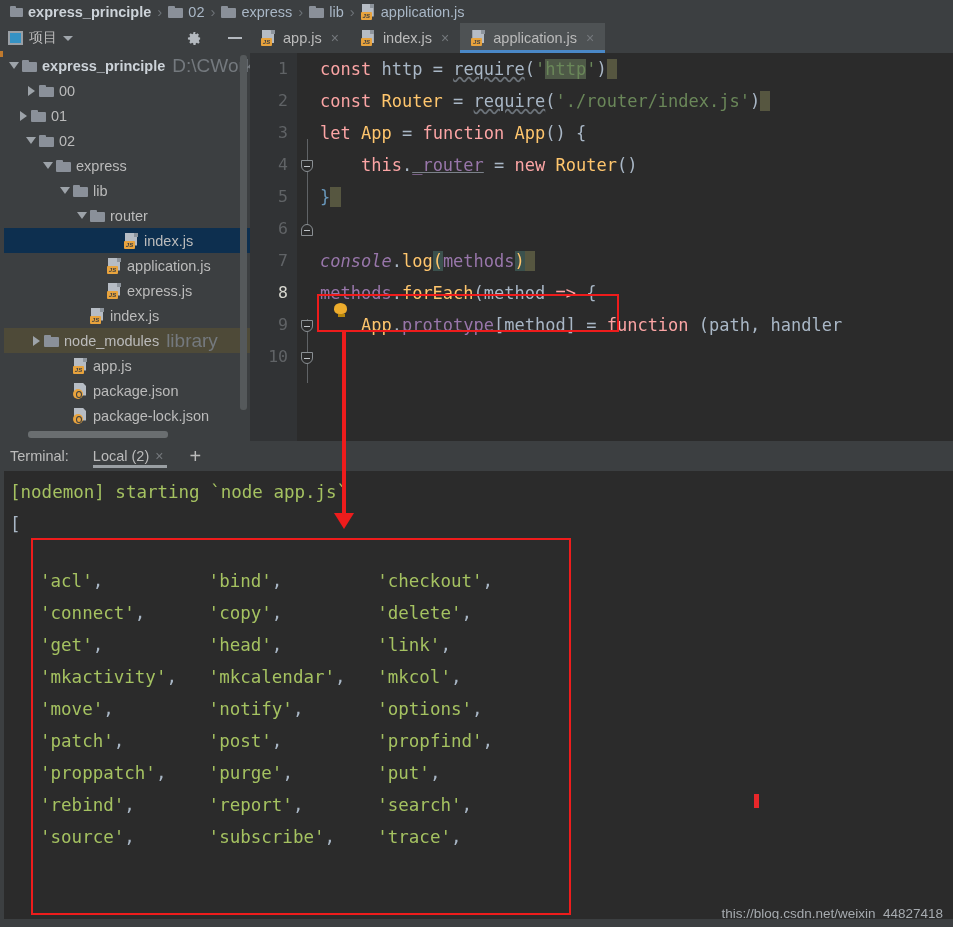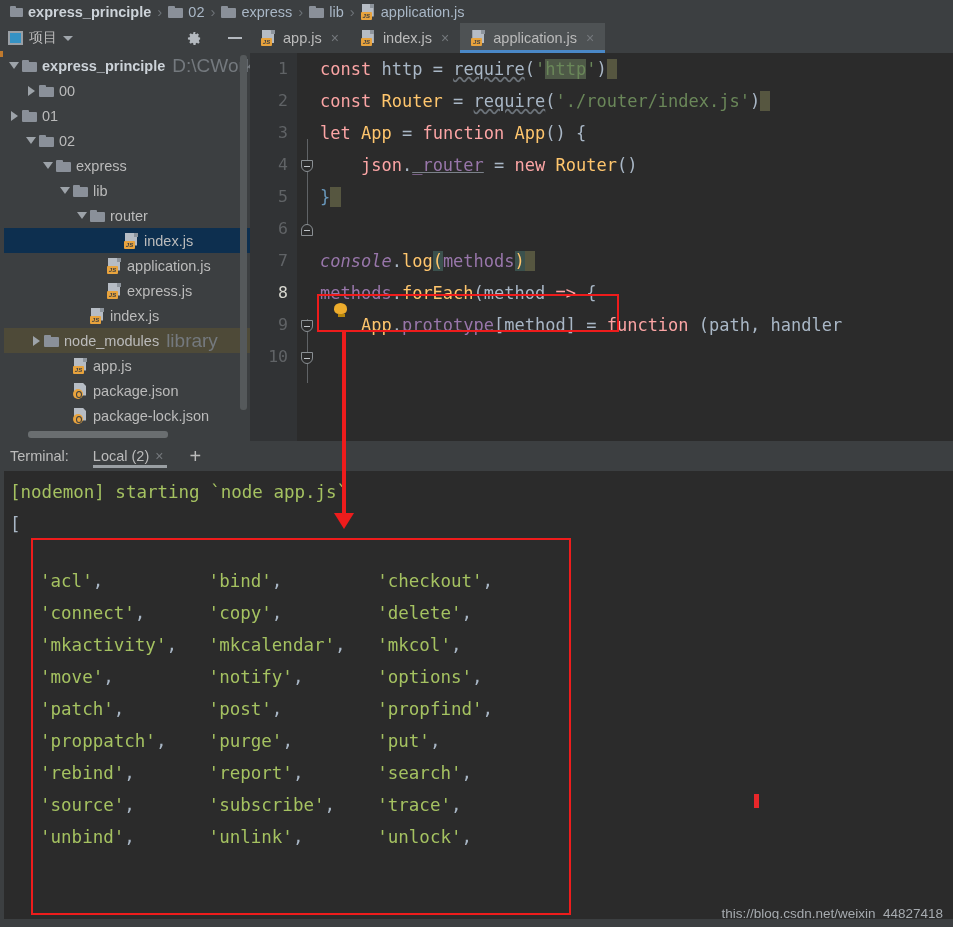--- a/index.html
+++ b/index.html
@@ -227,21 +227,21 @@
             <span class="lbl">express_principle</span>
             <span class="sub">D:\CWork</span>
           </div>
           <div class="trow" style="padding-left: 23px;">
             <span class="tw">
               <i class="tri-r"></i>
             </span>
             <span class="ic-folder"></span>
             <span class="lbl">00</span>
           </div>
-          <div class="trow" style="padding-left: 6px; align-items: center;">
+          <div class="trow" style="padding-left: 15px; align-items: center;">
             <span class="tw">
               <i class="tri-r"></i>
             </span>
             <span class="ic-folder"></span>
             <span class="lbl">01</span>
           </div>
           <div class="trow" style="padding-left: 23px;">
             <span class="tw">
               <i class="tri-d"></i>
             </span>
@@ -400,21 +400,21 @@
 
       <div class="lightbulb" style="left:84px; top:250px;">
         <div class="lb-dot"></div>
           <div class="lb-base"></div>
       </div>
 
       <div class="code">
         <div class="cline"><span class="kw">const</span> <span class="id">http</span> <span class="punc">=</span> <span class="sq id">require</span><span class="punc">(</span><span class="str">'</span><span class="str sel">http</span><span class="str">'</span><span class="punc">)</span><span class="caretblk">&nbsp;</span></div>
         <div class="cline"><span class="kw">const</span> <span class="fn">Router</span> <span class="punc">=</span> <span class="sq id">require</span><span class="punc">(</span><span class="str">'./router/index.js'</span><span class="punc">)</span><span class="caretblk">&nbsp;</span></div>
         <div class="cline"><span class="kw">let</span> <span class="fn">App</span> <span class="punc">=</span> <span class="kw">function</span> <span class="fn">App</span><span class="punc">() {</span></div>
-        <div class="cline">    <span class="kw">json</span><span class="punc">.</span><span class="prop undl">_router</span> <span class="punc">=</span> <span class="kw">new</span> <span class="fn">Router</span><span class="punc">()</span></div>
+        <div class="cline">    <span class="kw">this</span><span class="punc">.</span><span class="prop undl">_router</span> <span class="punc">=</span> <span class="kw">new</span> <span class="fn">Router</span><span class="punc">()</span></div>
         <div class="cline"><span class="num">}</span><span class="caretblk">&nbsp;</span></div>
         <div class="cline"> </div>
         <div class="cline"><span class="prop ital">console</span><span class="punc">.</span><span class="fn">log</span><span class="bracket brhl">(</span><span class="prop">methods</span><span class="bracket brhl">)</span><span class="caretblk">&nbsp;</span></div>
         <div class="cline"><span class="prop">methods</span><span class="punc">.</span><span class="fn">forEach</span><span class="punc">(</span><span class="id">method</span> <span class="kw">=&gt;</span> <span class="punc">{</span></div>
         <div class="cline">    <span class="fn">App</span><span class="punc">.</span><span class="prop">prototype</span><span class="punc">[</span><span class="id">method</span><span class="punc">] =</span> <span class="kw">function</span> <span class="punc">(</span><span class="id">path</span><span class="punc">,</span> <span class="id">handler</span></div>
       </div>
     </div>
   </div>
 
   <div class="term-area">
@@ -426,27 +426,27 @@
       </div>
       <span class="term-plus">+</span>
     </div>
     <div class="term-body">
       <div class="tline"><span class="g">[nodemon] starting `node app.js`</span></div>
       <div class="tline"><span class="gy">[</span></div>
       <div class="term-out">
         <div id="methods-rows">
             <div class="tline"><span class="g">'acl'</span><span class="gy">,</span>          <span class="g">'bind'</span><span class="gy">,</span>         <span class="g">'checkout'</span><span class="gy">,</span></div>
             <div class="tline"><span class="g">'connect'</span><span class="gy">,</span>      <span class="g">'copy'</span><span class="gy">,</span>         <span class="g">'delete'</span><span class="gy">,</span></div>
+            <div class="tline"><span class="g">'get'</span><span class="gy">,</span>          <span class="g">'head'</span><span class="gy">,</span>         <span class="g">'link'</span><span class="gy">,</span></div>
             <div class="tline"><span class="g">'mkactivity'</span><span class="gy">,</span>   <span class="g">'mkcalendar'</span><span class="gy">,</span>   <span class="g">'mkcol'</span><span class="gy">,</span></div>
             <div class="tline"><span class="g">'move'</span><span class="gy">,</span>         <span class="g">'notify'</span><span class="gy">,</span>       <span class="g">'options'</span><span class="gy">,</span></div>
             <div class="tline"><span class="g">'patch'</span><span class="gy">,</span>        <span class="g">'post'</span><span class="gy">,</span>         <span class="g">'propfind'</span><span class="gy">,</span></div>
             <div class="tline"><span class="g">'proppatch'</span><span class="gy">,</span>    <span class="g">'purge'</span><span class="gy">,</span>        <span class="g">'put'</span><span class="gy">,</span></div>
             <div class="tline"><span class="g">'rebind'</span><span class="gy">,</span>       <span class="g">'report'</span><span class="gy">,</span>       <span class="g">'search'</span><span class="gy">,</span></div>
             <div class="tline"><span class="g">'source'</span><span class="gy">,</span>       <span class="g">'subscribe'</span><span class="gy">,</span>    <span class="g">'trace'</span><span class="gy">,</span></div>
-            <div class="tline"><span class="g">'unbind'</span><span class="gy">,</span>       <span class="g">'unlink'</span><span class="gy">,</span>       <span class="g">'unlock'</span><span class="gy">,</span></div>
           </div>
       </div>
     </div>
     <div class="watermark">this://blog.csdn.net/weixin_44827418</div>
   </div>
 
   <div class="box-red" style="left:317px; top:294px; width:302px; height:38px;"></div>
   <div class="box-red" style="left:31px; top:538px; width:540px; height:377px;"></div>
   <div class="arrow-line" style="left:342px; top:332px; width:4px; height:185px;"></div>
   <div class="arrow-head" style="left:334px; top:513px;"></div>

